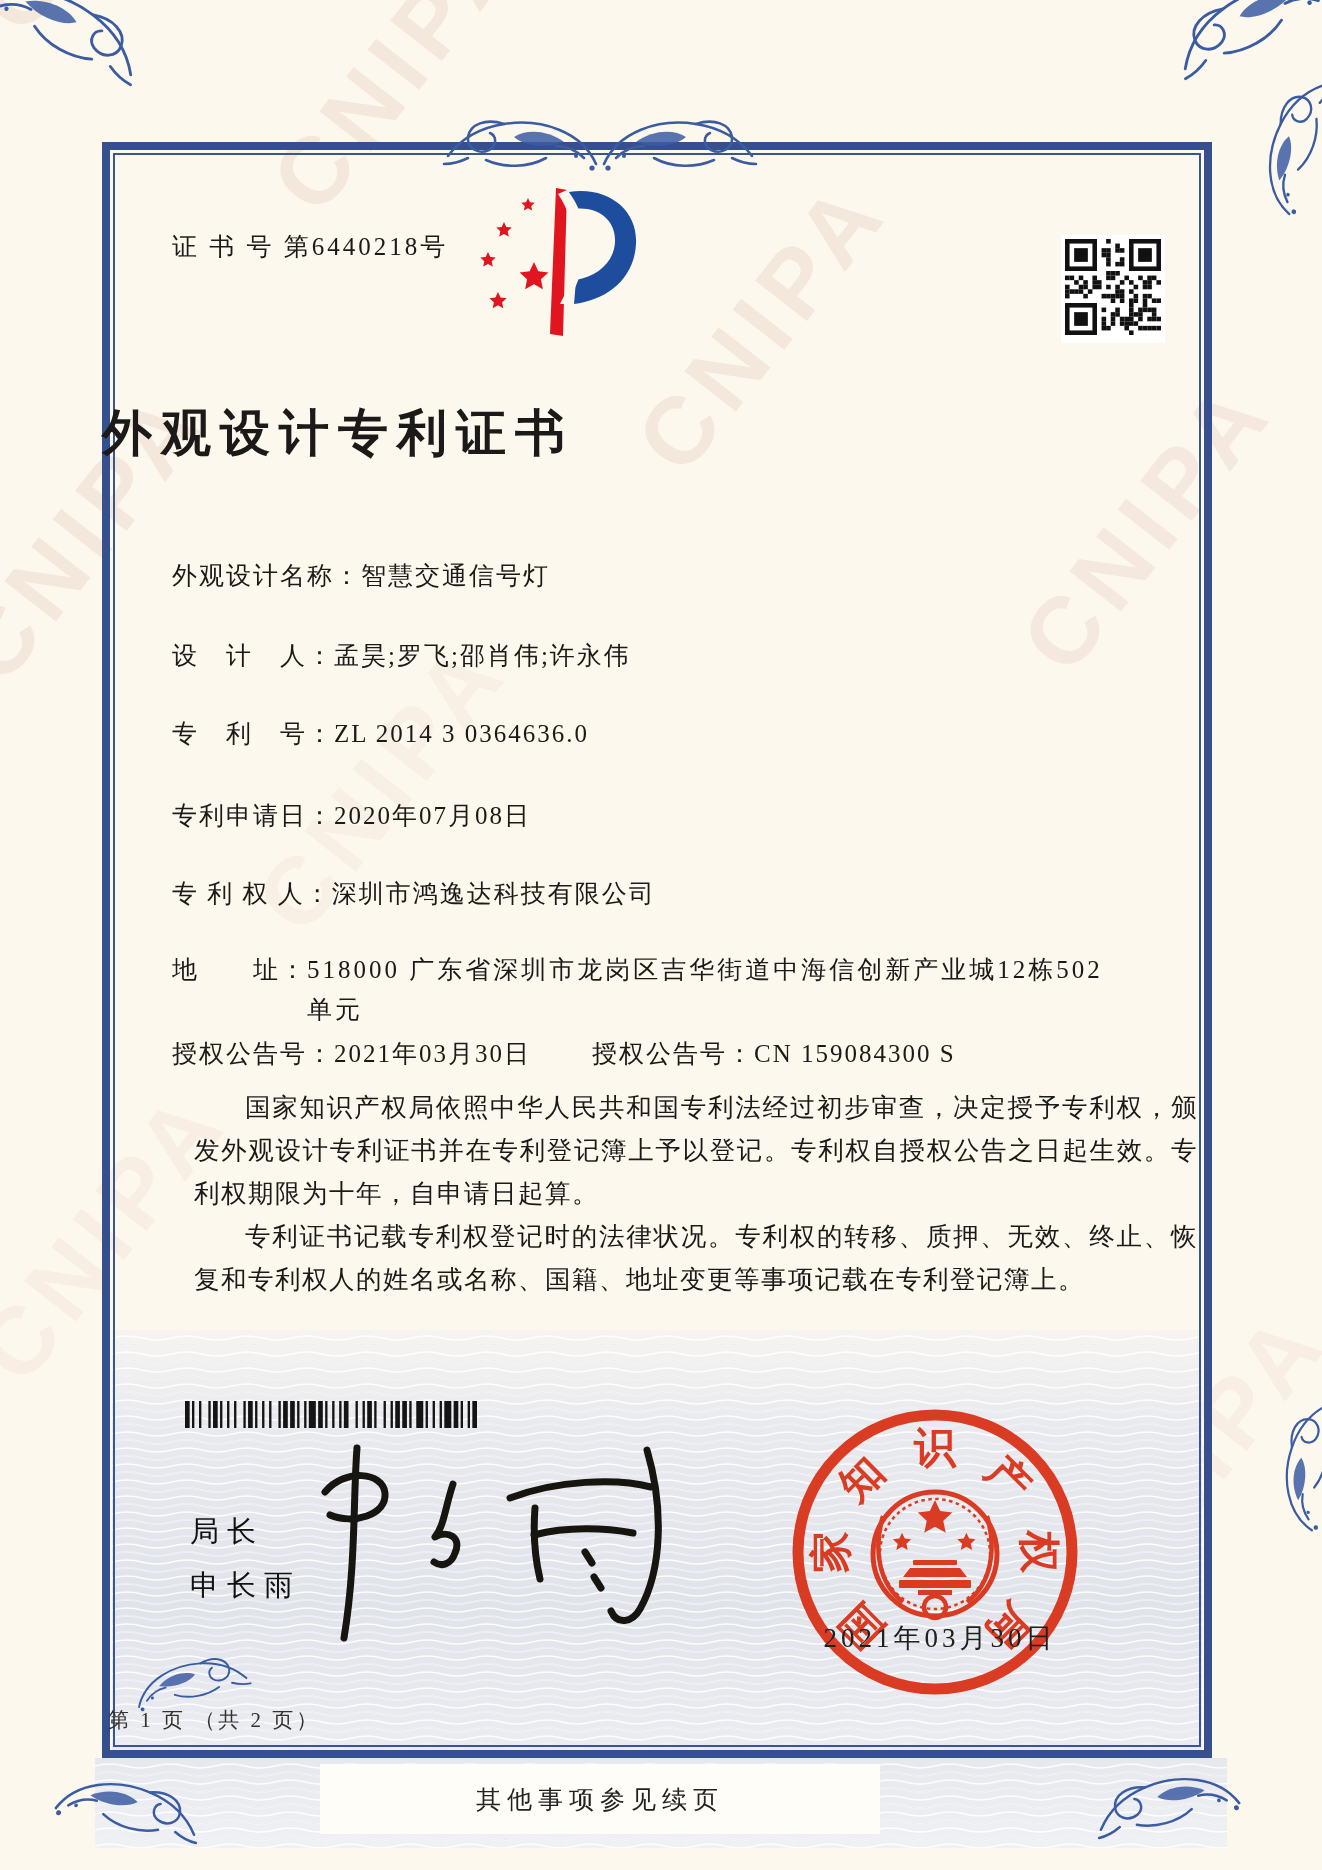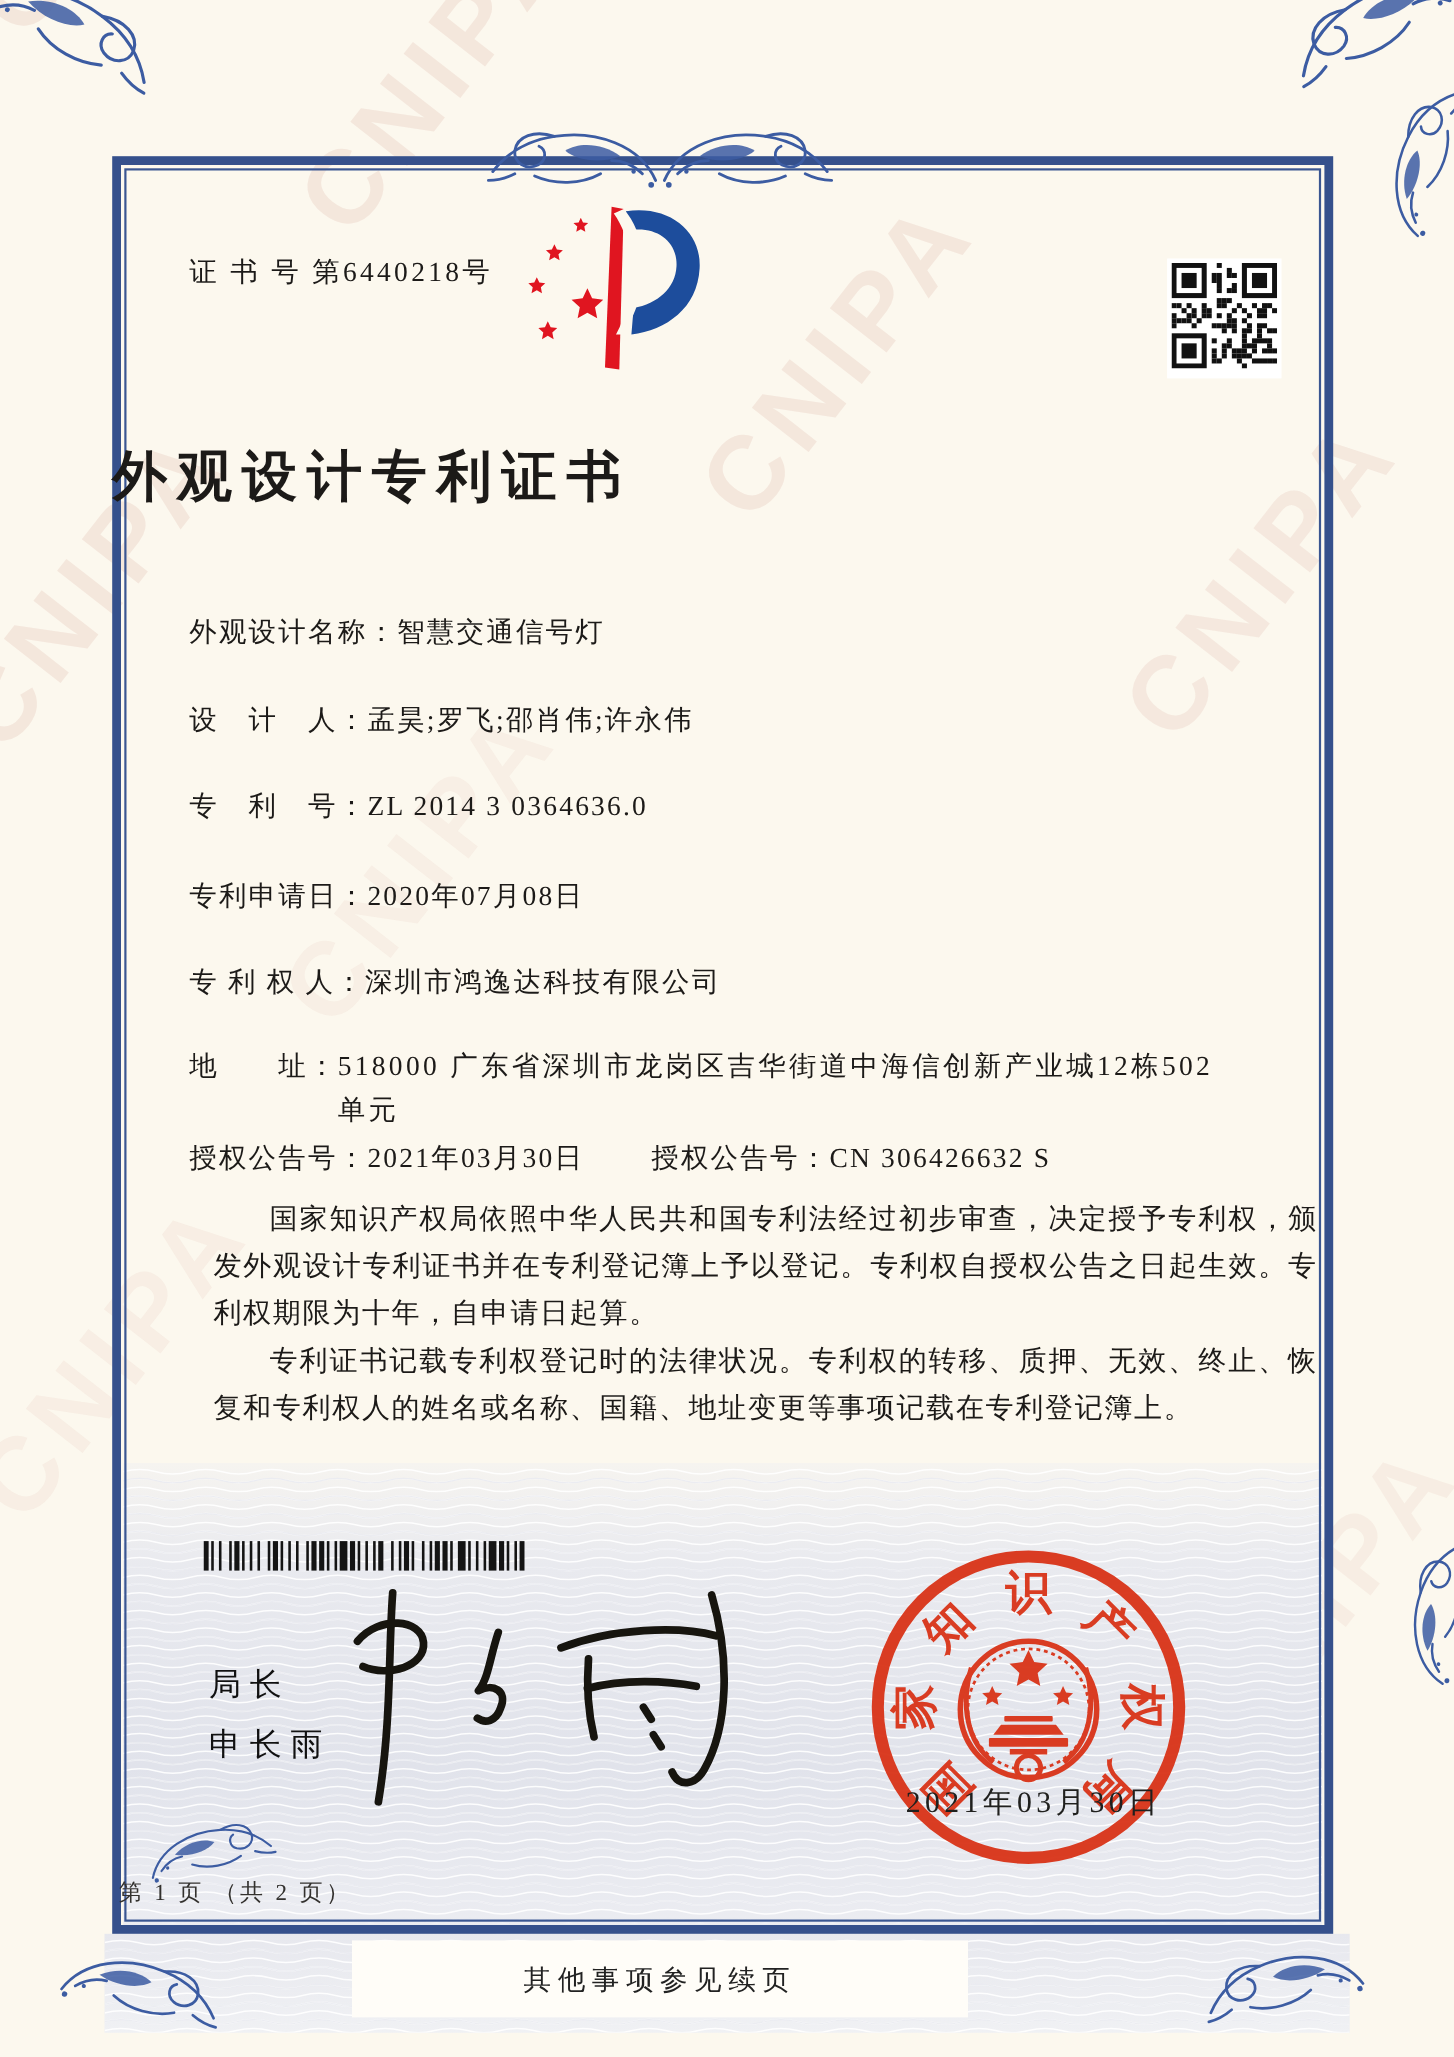--- a/index.html
+++ b/index.html
@@ -371,21 +371,21 @@
     <span class="field-label">地　　址：</span>
     <span class="field-value" style="letter-spacing:3px">518000 广东省深圳市龙岗区吉华街道中海信创新产业城12栋502单元</span>
   </div>
   <div class="field-row row-grant" style="top:1034px">
     <span class="pair1">
       <span class="field-label">授权公告号：</span>
       <span class="field-value">2021年03月30日</span>
     </span>
     <span class="pair2">
       <span class="field-label">授权公告号：</span>
-      <span class="field-value">CN 306426632 S</span>
+      <span class="field-value">CN 159084300 S</span>
     </span>
   </div>
 
   <div class="paras">
     <p>国家知识产权局依照中华人民共和国专利法经过初步审查，决定授予专利权，颁发外观设计专利证书并在专利登记簿上予以登记。专利权自授权公告之日起生效。专利权期限为十年，自申请日起算。</p>
     <p>专利证书记载专利权登记时的法律状况。专利权的转移、质押、无效、终止、恢复和专利权人的姓名或名称、国籍、地址变更等事项记载在专利登记簿上。</p>
   </div>
 
   <div class="barcode">
     <svg id="barcodesvg" width="292" height="27" viewBox="0 0 292 27">

